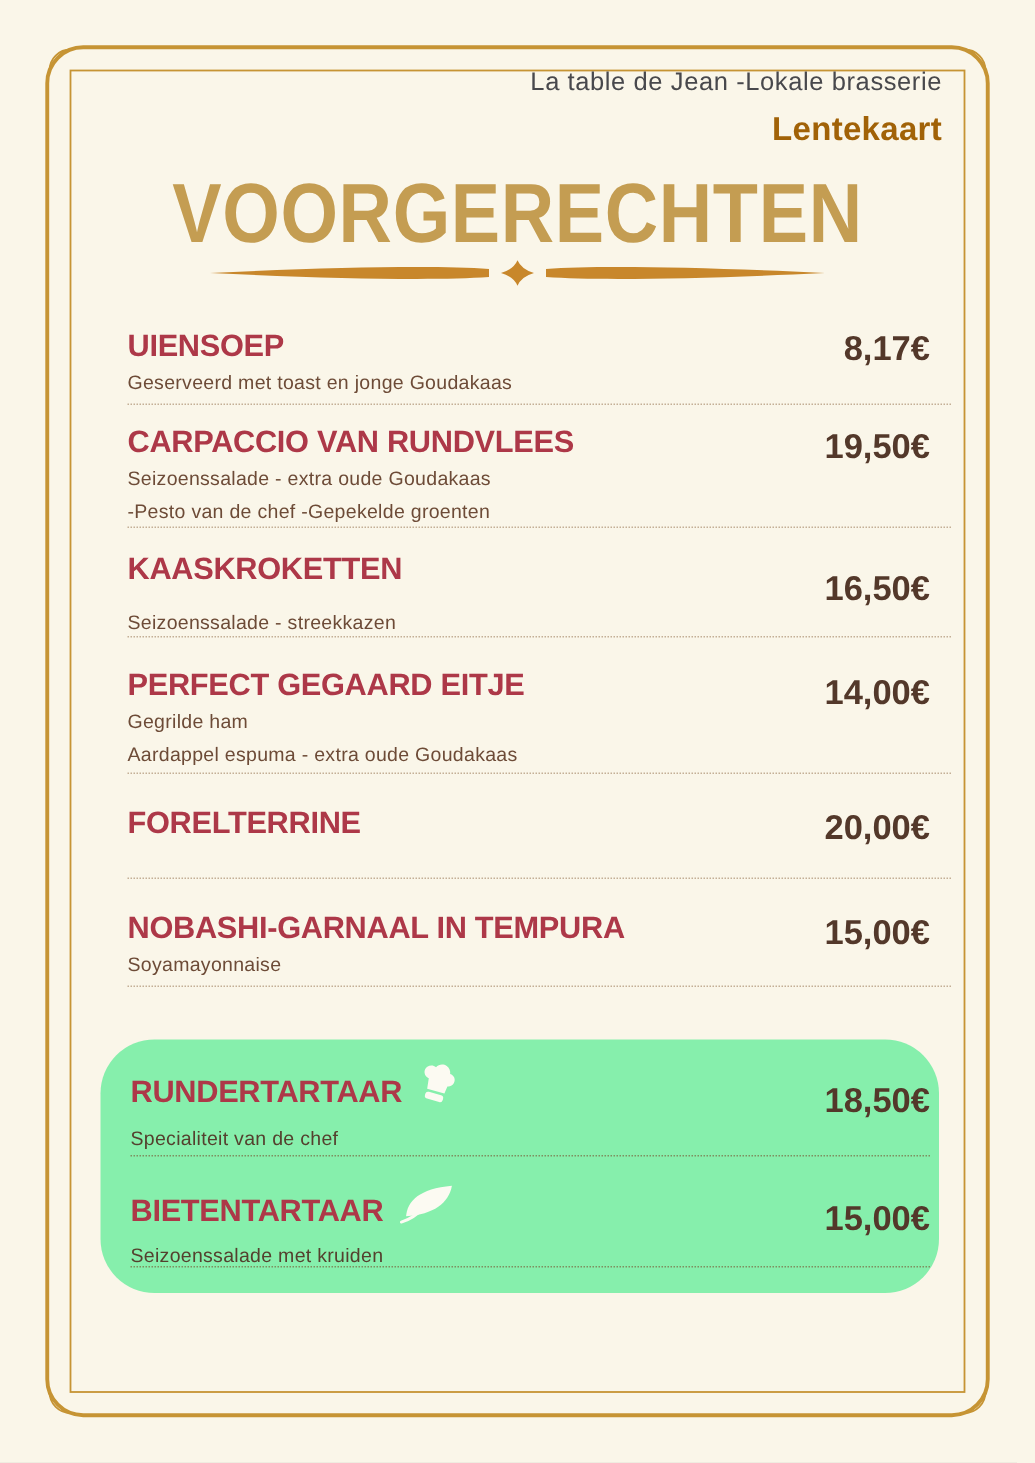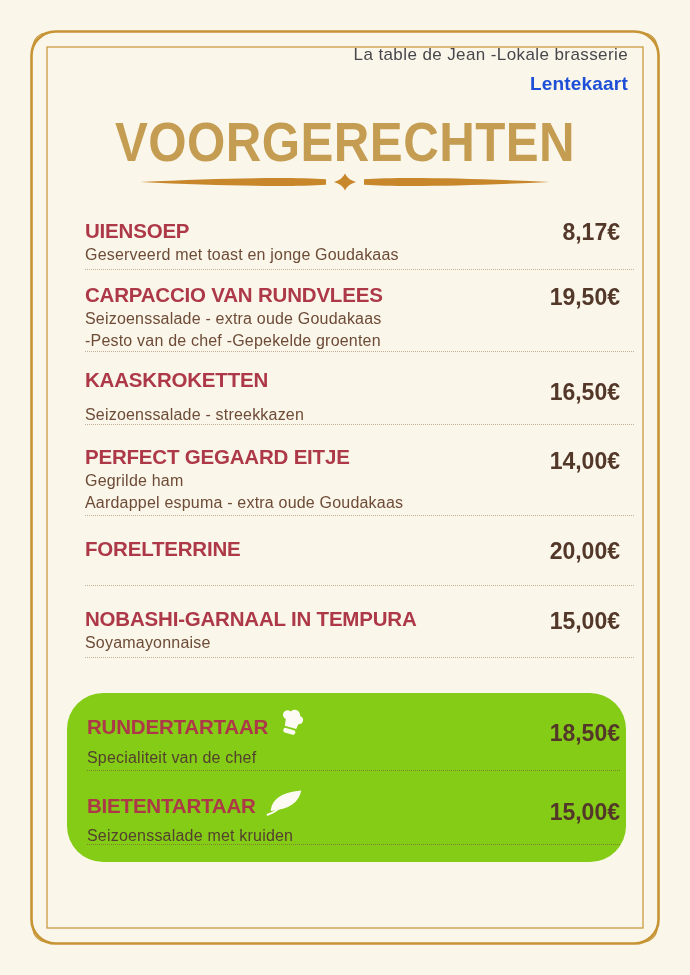--- a/index.html
+++ b/index.html
@@ -9,51 +9,51 @@
     background:#faf6e9;
     font-family:Liberation Sans, sans-serif;
     overflow:hidden;
     margin:0 auto;
   }
   svg.frame{position:absolute;left:0;top:0;}
 
   
   .header{position:absolute;top:45px;right:62px;text-align:right;}
   .restaurant-name{font-size:17px;color:#48484c;letter-spacing:.4px;}
-  .card-name{font-size:19px;font-weight:bold;color:#1d4ed8;margin-top:8px;letter-spacing:.2px;}
+  .card-name{font-size:22px;font-weight:bold;color:#a16207;margin-top:8px;letter-spacing:.2px;}
 
   
   .page-title{
     position:absolute;top:114px;left:0;width:690px;
     text-align:center;font-size:56px;font-weight:bold;line-height:1;
     color:#c49d52;letter-spacing:.5px;
     transform:scaleX(.88);transform-origin:center;
     margin:0;
   }
   .title-divider{position:absolute;left:140px;top:172px;}
 
   
   .menu{position:absolute;left:85px;top:218px;width:549px;}
   .menu-item{position:absolute;left:0;width:100%;box-sizing:border-box;
     border-bottom:1.6px dotted rgba(151,117,82,.55);}
   .dish-name{font-size:20.5px;font-weight:bold;line-height:26px;color:#ad3848;letter-spacing:-.2px;}
-  .dish-desc{font-size:16px;line-height:22px;color:#6d4b37;letter-spacing:.2px;}
+  .dish-desc{font-size:13px;line-height:22px;color:#6d4b37;letter-spacing:.2px;}
   .dish-price{position:absolute;right:14px;font-size:23px;font-weight:bold;color:#53382a;}
 
   .mi1{top:0;height:52px;}           .mi1 .dish-name{padding-top:0;}   .mi1 .dish-price{top:1px;}
   .mi2{top:52px;height:82px;}        .mi2 .dish-name{padding-top:12px;}.mi2 .dish-price{top:14px;}
   .mi3{top:134px;height:73px;}       .mi3 .dish-name{padding-top:15px;}.mi3 .dish-price{top:27px;}
   .mi3 .dish-desc{margin-top:11px;}
   .mi4{top:207px;height:91px;}       .mi4 .dish-name{padding-top:19px;}.mi4 .dish-price{top:23px;}
   .mi5{top:298px;height:70px;}       .mi5 .dish-name{padding-top:20px;}.mi5 .dish-price{top:22px;}
   .mi6{top:368px;height:72px;}       .mi6 .dish-name{padding-top:20px;}.mi6 .dish-price{top:22px;}
 
   
   .specials{position:absolute;left:67px;top:693px;width:559px;height:169px;
-    background:#84cc16;border-radius:36px;}
+    background:#86efac;border-radius:36px;}
   .special-item{position:absolute;left:20px;right:6px;box-sizing:border-box;
     border-bottom:1.6px dotted rgba(122,92,55,.65);}
   .special-item .dish-desc{color:#54402e;}
   .special-item .dish-price{right:0;}
   .sp1{top:0;height:78px;}  .sp1 .dish-name{padding-top:18px;} .sp1 .dish-price{top:27px;}
   .sp2{top:78px;height:74px;} .sp2 .dish-name{padding-top:20px;} .sp2 .dish-price{top:28px;}
   .dish-icon{display:inline-block;vertical-align:middle;margin-left:9px;position:relative;top:-3px;}
 </style>
 </head>
 <body>

